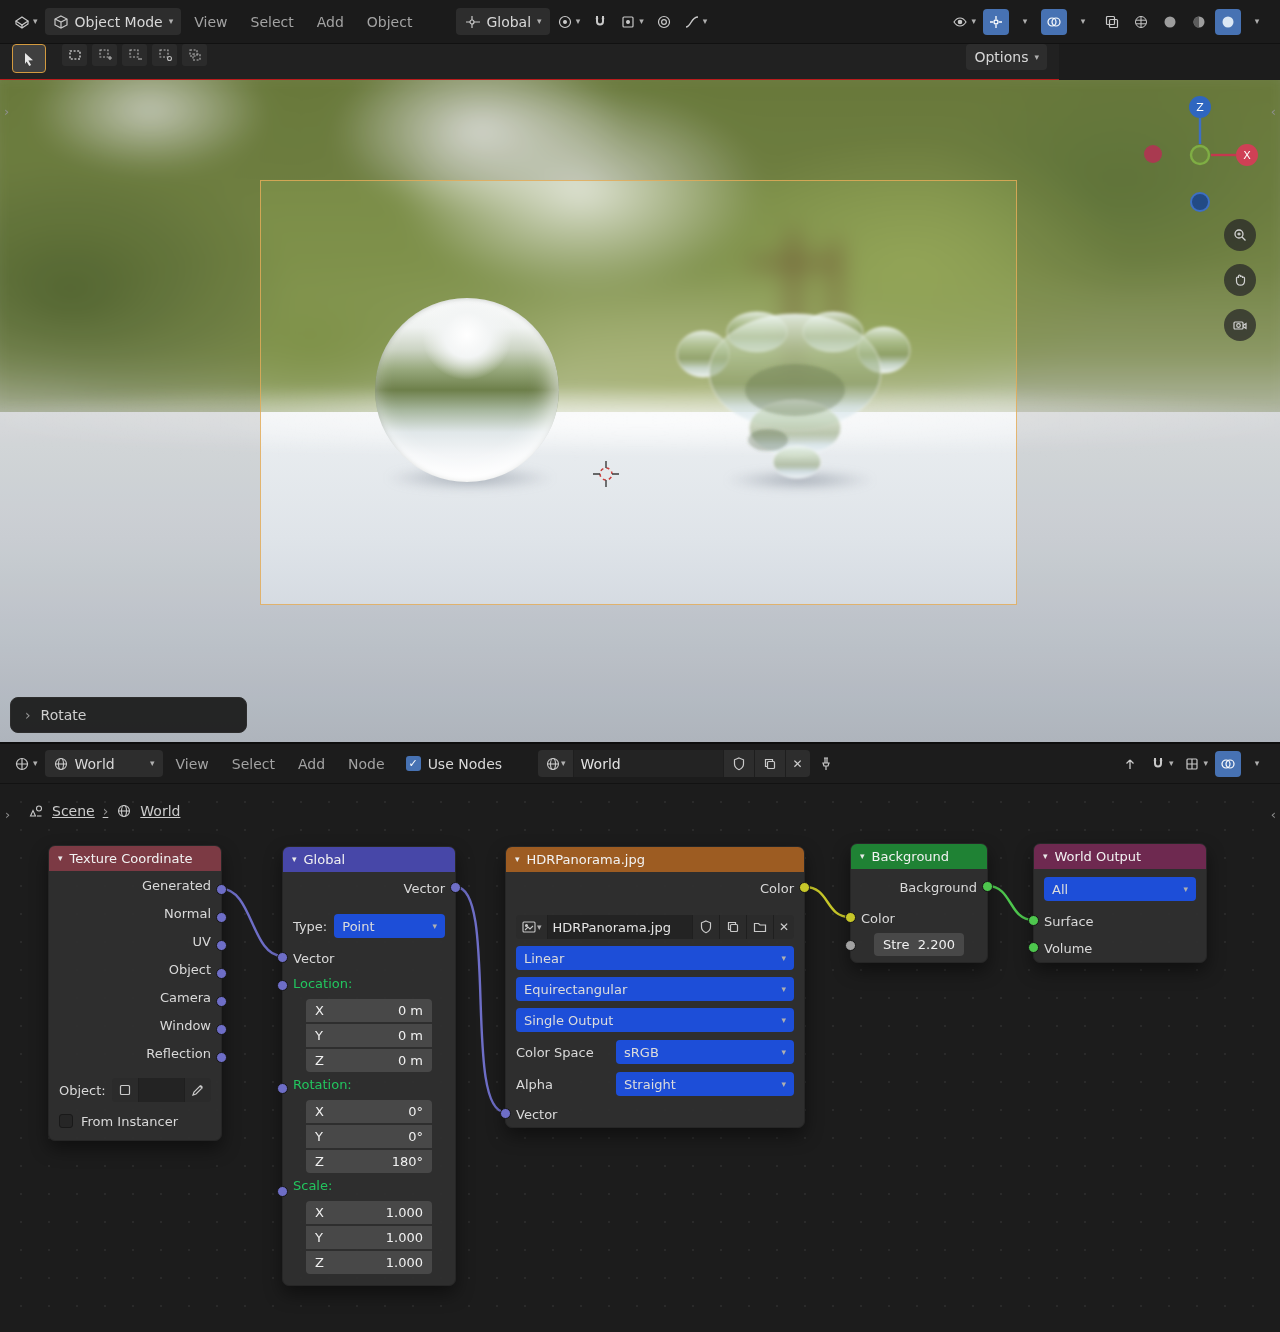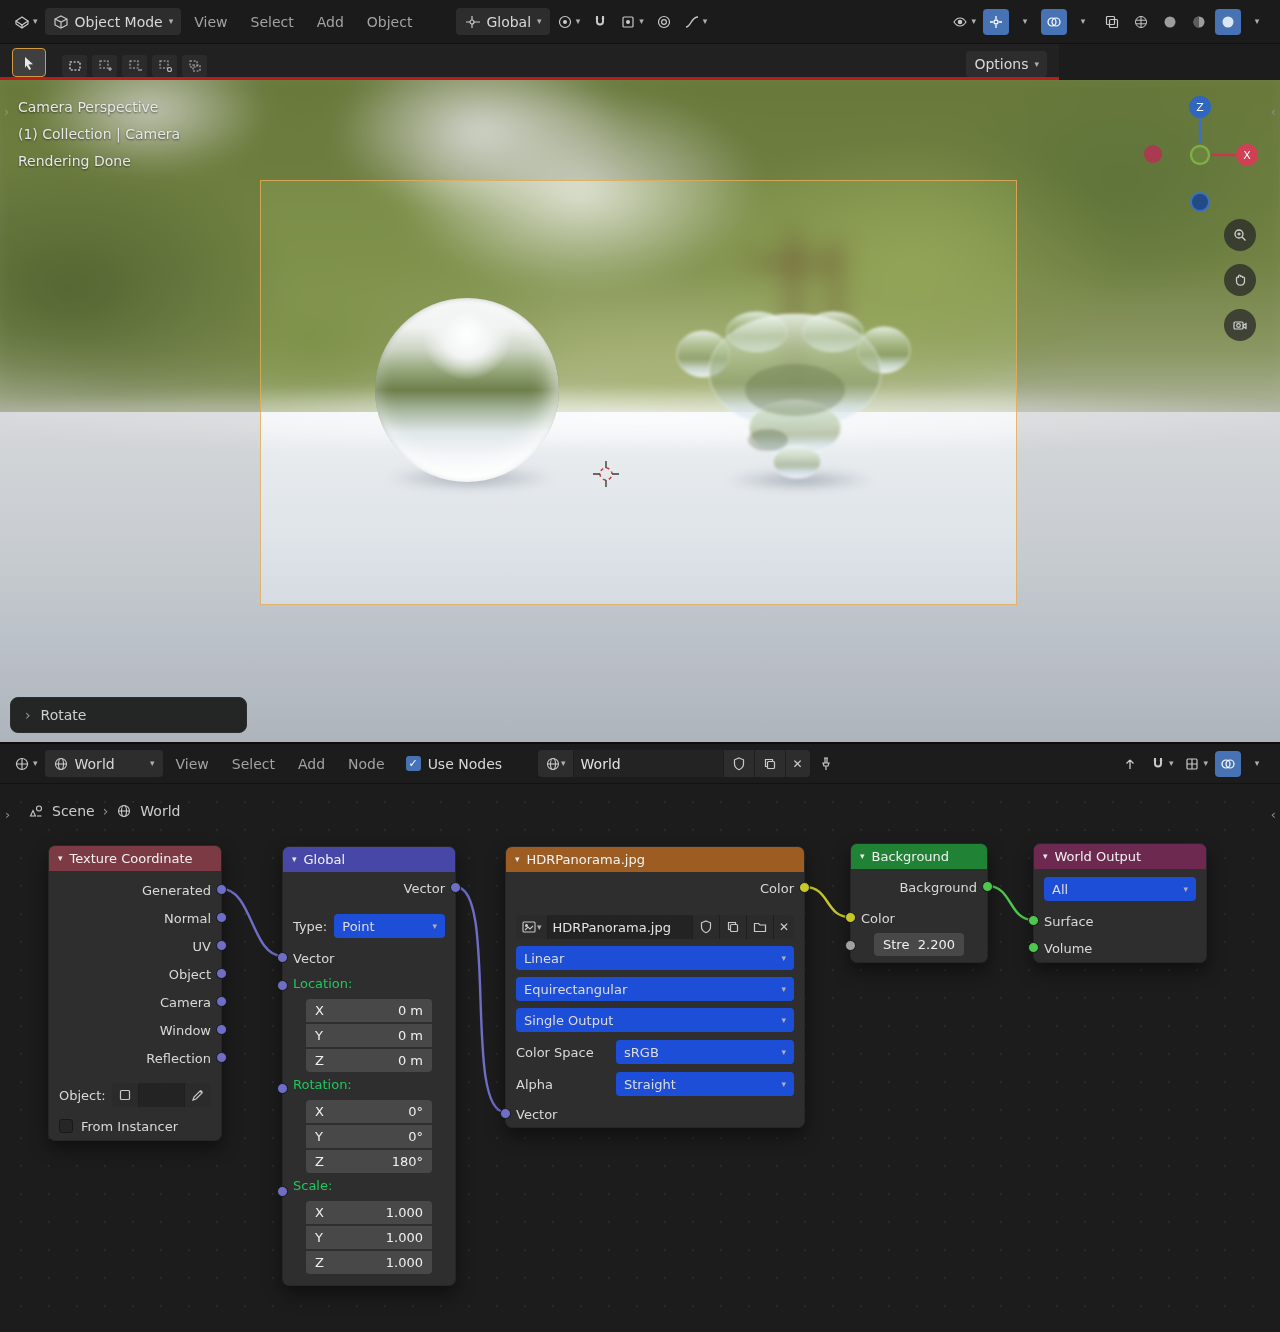--- a/index.html
+++ b/index.html
@@ -13,21 +13,21 @@
   svg { display:block; }
   .ic { width:16px; height:16px; }
   .ibtn { height:26px; min-width:26px; padding:0 4px; display:flex; align-items:center; justify-content:center; gap:3px; border-radius:4px; }
   .dd { background:#2d2d2d; border-radius:4px; height:27px; display:flex; align-items:center; gap:6px; padding:0 8px; }
   .menu { padding:5px 10px; border-radius:4px; color:#a3a3a3; }
   .blue { background:#4772b3; }
   .spacer { flex:1; }
 
   
   .topbar { position:absolute; top:0; left:0; width:1280px; height:44px; background:#1b1b1b; display:flex; align-items:center; gap:3px; padding:0 10px; border-bottom:1px solid #111; }
-  .toolbar { position:absolute; top:44px; left:0; width:1059px; height:36px; background:#212121; display:flex; align-items:flex-end; gap:4px; padding:0 12px; border-bottom:3px solid #b91c1c; }
+  .toolbar { position:absolute; top:44px; left:0; width:1059px; height:36px; background:#212121; display:flex; align-items:flex-start; gap:4px; padding:0 12px; border-bottom:1px solid #b91c1c; }
   .tool-active { width:34px; height:29px; background:#3f3f3f; border:1px solid #d39a3f; border-radius:4px; display:flex; align-items:center; justify-content:center; }
   .selmode { width:25px; height:22px; border-radius:3px; background:#2b2b2b; display:flex; align-items:center; justify-content:center; margin-right:1px; }
 
   
   .viewport { position:absolute; top:80px; left:0; width:1280px; height:662px; overflow:hidden; background:#c8cfd6; }
   .trees { position:absolute; top:-20px; left:-20px; right:-20px; height:368px; filter:blur(12px);
     background:
       radial-gradient(ellipse 210px 120px at 500px 70px, #eceee6 0%, rgba(236,238,230,0) 70%),
       radial-gradient(ellipse 260px 150px at 600px 130px, #e0e4d6 0%, rgba(224,228,214,0) 70%),
       radial-gradient(ellipse 170px 90px at 170px 50px, #d8ddca 0%, rgba(216,221,202,0) 70%),
@@ -60,21 +60,21 @@
   .checkbox { width:15px; height:15px; border-radius:3px; background:#4772b3; color:#fff; font-size:11px; display:flex; align-items:center; justify-content:center; }
   .idblock { display:flex; align-items:center; height:27px; }
   .idblock > * { background:#2d2d2d; height:27px; display:flex; align-items:center; padding:0 7px; border-right:1px solid #1e1e1e; }
   .idblock > *:first-child { border-radius:4px 0 0 4px; }
   .idblock > *:last-child { border-radius:0 4px 4px 0; border-right:none; }
   .idname { background:#232323; min-width:150px; color:#e2e2e2; }
 
   
   .nodeed { position:absolute; top:785px; left:0; width:1280px; height:547px; background-color:#1c1c1c;
     background-image:radial-gradient(#2a2a2a 1.1px, rgba(0,0,0,0) 1.2px); background-size:28px 28px; background-position:7px 3px; overflow:hidden; }
-  .crumb { position:absolute; left:28px; top:18px; display:flex; align-items:center; gap:8px; color:#cccccc; font-size:14px; }
+  .crumb { position:absolute; left:28px; top:18px; display:flex; align-items:center; gap:8px; color:#cccccc; font-size:14px;text-decoration:underline; }
   .noodles { position:absolute; left:0; top:0; }
   .node { position:absolute; background:rgba(48,48,48,.97); border:1px solid #262626; border-radius:7px; box-shadow:0 8px 18px rgba(0,0,0,.45); font-size:13px; color:#d9d9d9; }
   .node-h { height:25px; display:flex; align-items:center; gap:7px; padding:0 9px; border-radius:6px 6px 0 0; color:#f2f2f2; }
   .node-h .cv { color:#e9e9e9; }
   .nrow { display:flex; align-items:center; padding:0 10px; }
   .outrow { justify-content:flex-end; }
   .socket { position:absolute; width:11px; height:11px; border-radius:50%; border:1.5px solid #161616; }
   .s-vec { background:var(--socket_vector); }
   .s-col { background:var(--socket_color); }
   .s-sha { background:var(--socket_shader); }
@@ -301,25 +301,20 @@
       <ellipse cx="145" cy="100" rx="50" ry="26" fill="rgba(90,110,70,.33)" filter="url(#soft)"></ellipse>
       <ellipse cx="118" cy="150" rx="20" ry="11" fill="rgba(70,90,55,.3)" filter="url(#soft)"></ellipse>
     </svg>
 
     <svg class="cursor3d" width="28" height="28" viewBox="0 0 28 28">
       <circle cx="14" cy="14" r="6" fill="none" stroke="#e9e9e9" stroke-width="1.6" stroke-dasharray="3.1 3.1"></circle>
       <circle cx="14" cy="14" r="6" fill="none" stroke="#c8413f" stroke-width="1.6" stroke-dasharray="3.1 3.1" stroke-dashoffset="3.1"></circle>
       <path d="M14 1v7M14 20v7M1 14h7M20 14h7" stroke="#3c3c3c" stroke-width="1.4"></path>
     </svg>
 
-    <div class="vp-overlay">
-      <div>Camera Perspective</div>
-      <div>(1) Collection | Camera</div>
-      <div>Rendering Done</div>
-    </div>
 
     <svg class="gizmo" width="150" height="140" viewBox="0 0 150 140">
       <path d="M70 38V64" stroke="#3d6fc4" stroke-width="2.4"></path>
       <path d="M81 75h25" stroke="#c5384e" stroke-width="2.4"></path>
       <circle cx="23" cy="74" r="9" fill="#a93a50"></circle>
       <circle cx="70" cy="122" r="9" fill="#224a85" stroke="#3d6fc4" stroke-width="2"></circle>
       <circle cx="70" cy="75" r="9" fill="rgba(127,174,68,.22)" stroke="#7fae44" stroke-width="2.4"></circle>
       <circle cx="70" cy="27" r="11" fill="#2f66c0"></circle>
       <text x="70" y="31" text-anchor="middle" font-size="11" fill="#fff">Z</text>
       <circle cx="117" cy="75" r="11" fill="#cf4055"></circle>
@@ -471,21 +466,21 @@
       <path d="M456 102 C498 102 463 327 505 327" fill="none" style="stroke:var(--socket_vector)" stroke-width="2.4" stroke-linecap="round"></path>
       <path d="M805 102 C830 102 825 132 850 132" fill="none" style="stroke:var(--socket_color)" stroke-width="2.4" stroke-linecap="round"></path>
       <path d="M988 101 C1012 101 1009 135 1033 135" fill="none" style="stroke:var(--socket_shader)" stroke-width="2.4" stroke-linecap="round"></path>
     </svg>
 
     <div class="node" style="left:48px;top:60px;width:174px;height:296px">
       <div class="node-h" style="background:var(--node_texcoord_header)">
         <span class="cv">▾</span>
         <span>Texture Coordinate</span>
       </div>
-      <div style="padding-top:5px">
+      <div style="">
         <div class="nrow outrow" style="height:28px">
             <span>Generated</span>
           </div>
         <div class="nrow outrow" style="height:28px">
             <span>Normal</span>
           </div>
         <div class="nrow outrow" style="height:28px">
             <span>UV</span>
           </div>
         <div class="nrow outrow" style="height:28px">

